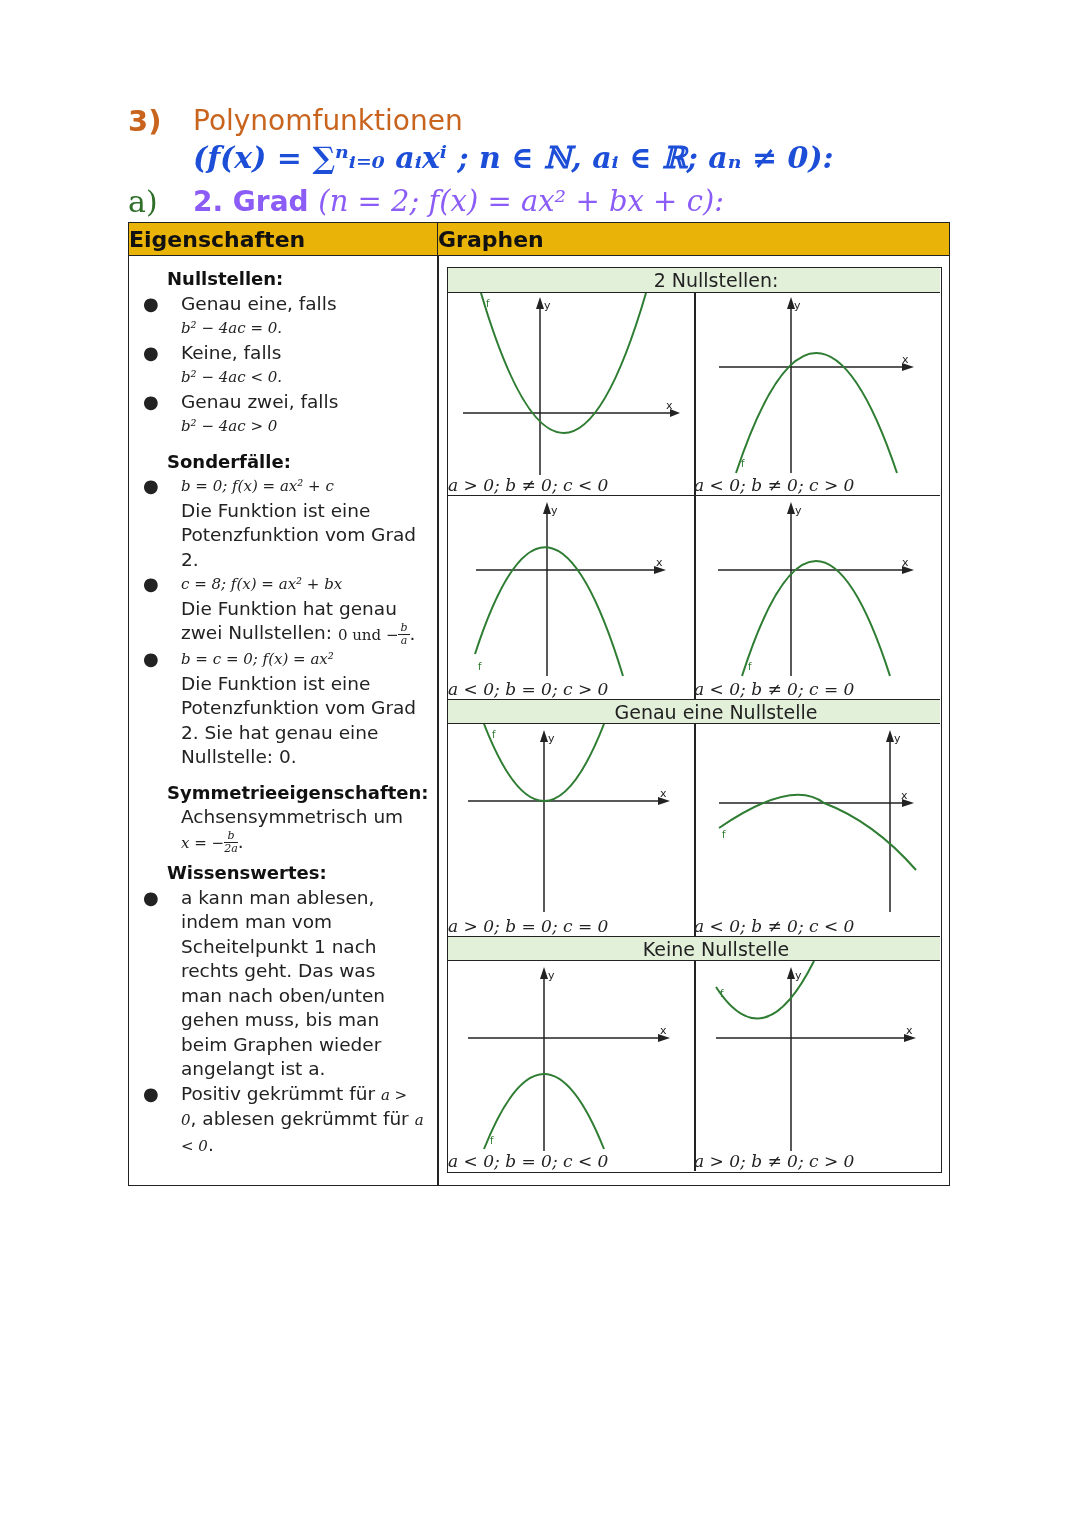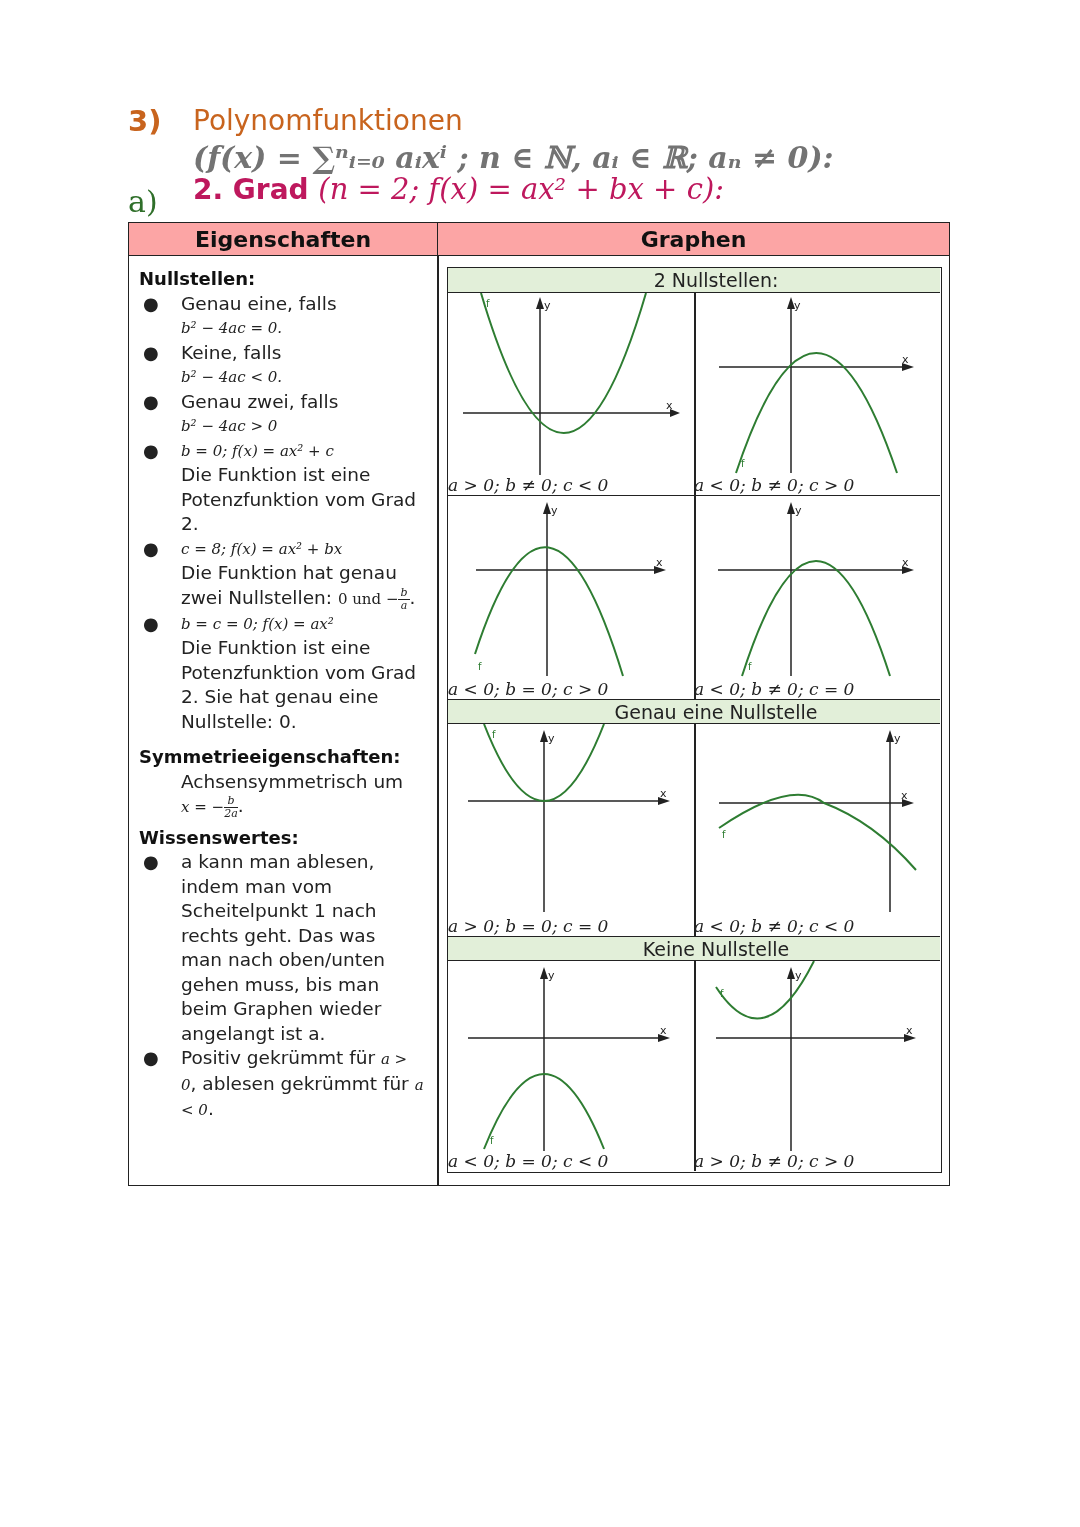--- a/index.html
+++ b/index.html
@@ -1,31 +1,31 @@
 <!DOCTYPE html>
 <html><head>
 <meta charset="utf-8">
 <style>
   html, body { margin: 0; padding: 0; background: #ffffff; }
   body { width: 1080px; height: 1527px; position: relative; overflow: hidden; font-family: "DejaVu Sans", sans-serif; color: #1a1a1a; }
   .h-num { position: absolute; left: 128px; top: 104px; font-size: 29px; color: #c8641e; font-family: "DejaVu Sans", sans-serif; font-weight: bold; }
   .h-title { position: absolute; left: 193px; top: 104px; font-size: 28px; color: #c8641e; font-family: "DejaVu Sans", sans-serif; font-weight: normal; }
-  .h-formula { position: absolute; left: 193px; top: 140px; font-size: 30px; color: #737373; font-family: "DejaVu Serif", serif; font-style: italic; font-weight: bold; white-space: nowrap; }
+  .h-formula { position: absolute; left: 193px; top: 140px; font-size: 30px; color: #1d4ed8; font-family: "DejaVu Serif", serif; font-style: italic; font-weight: bold; white-space: nowrap; }
   .h-a { position: absolute; left: 128px; top: 184px; font-size: 30px; color: #2f6f2a; font-family: "DejaVu Serif", serif; }
-  .h-grad { position: absolute; left: 193px; top: 172px; font-size: 28px; color: #be185d; font-weight: bold; white-space: nowrap; }
+  .h-grad { position: absolute; left: 193px; top: 184px; font-size: 28px; color: #8b5cf6; font-weight: bold; white-space: nowrap; }
   .h-grad .m { font-family: "DejaVu Serif", serif; font-style: italic; font-weight: normal; font-size: 29px; }
 
   .table { position: absolute; left: 128px; top: 222px; width: 822px; height: 964px; border: 1.5px solid #222; box-sizing: border-box; }
-  .th { position: absolute; top: 0; height: 33px; background: #fca5a5; border-bottom: 1.5px solid #222; box-sizing: border-box; font-weight: bold; font-size: 22px; text-align: center; line-height: 33px; color: #111; }
+  .th { position: absolute; top: 0; height: 33px; background: #eab308; border-bottom: 1.5px solid #222; box-sizing: border-box; font-weight: bold; font-size: 22px; text-align: left; line-height: 33px; color: #111; }
   .th-left { left: 0; width: 309px; border-right: 1.5px solid #222; }
   .th-right { left: 309px; width: 511px; }
   .col-div { position: absolute; left: 308px; top: 33px; width: 1.5px; height: 929px; background: #222; }
 
   .left { position: absolute; left: 10px; top: 44px; width: 295px; font-size: 18.5px; line-height: 24.5px; color: #222; }
-  .sec-title { font-weight: bold; font-size: 18px; color: #111; margin-top: 8px; }
+  .sec-title { font-weight: bold; font-size: 18px; color: #111; margin-top: 8px; margin-left: 28px; }
   .sec-title:first-child { margin-top: 0; }
   .item { position: relative; padding-left: 42px; }
   .item .bullet { position: absolute; left: 4px; top: 0; font-size: 18px; }
   .math { font-family: "DejaVu Serif", serif; font-style: italic; font-size: 15px; }
   .frac { display: inline-block; vertical-align: middle; text-align: center; font-family: "DejaVu Serif", serif; font-style: italic; font-size: 11px; line-height: 12px; }
   .frac .num { display: block; border-bottom: 1px solid #222; padding: 0 2px; }
   .frac .den { display: block; }
   .indent { padding-left: 42px; }
 
   .graphs { position: absolute; left: 318px; top: 44px; width: 495px; height: 906px; border: 1.5px solid #222; box-sizing: border-box; }
@@ -64,20 +64,21 @@
       <span class="bullet">●</span>
       <div>Keine, falls</div>
       <div class="math">b² − 4ac &lt; 0.</div>
     </div>
     <div class="item">
       <span class="bullet">●</span>
       <div>Genau zwei, falls</div>
       <div class="math">b² − 4ac &gt; 0</div>
     </div>
 
+    <div class="sec-title" style="margin-top:11px">Sonderfälle:</div>
     <div class="item">
       <span class="bullet">●</span>
       <div class="math">b = 0; f(x) = ax² + c</div>
       <div>Die Funktion ist eine Potenzfunktion vom Grad 2.</div>
     </div>
     <div class="item">
       <span class="bullet">●</span>
       <div class="math">c = 8; f(x) = ax² + bx</div>
       <div style="width:240px">Die Funktion hat genau zwei Nullstellen:</div>
       <div style="margin-top:-24px; padding-left:0;">

